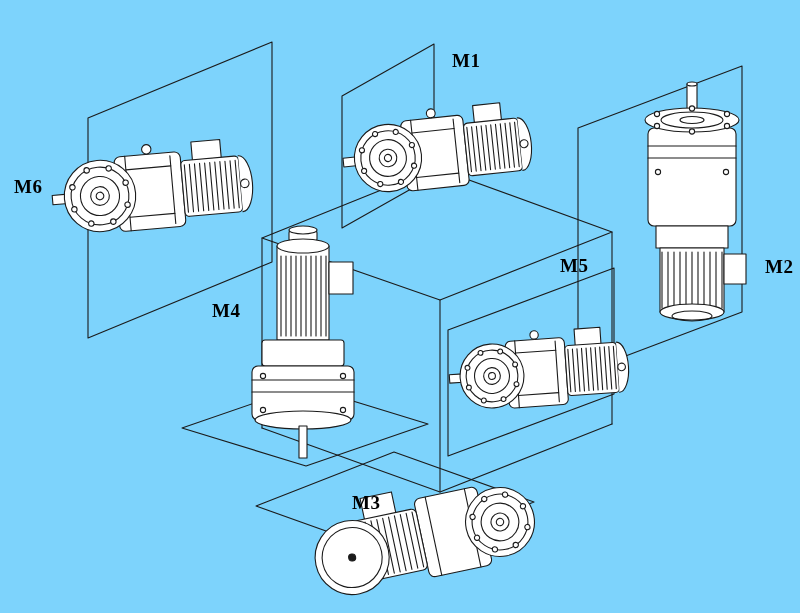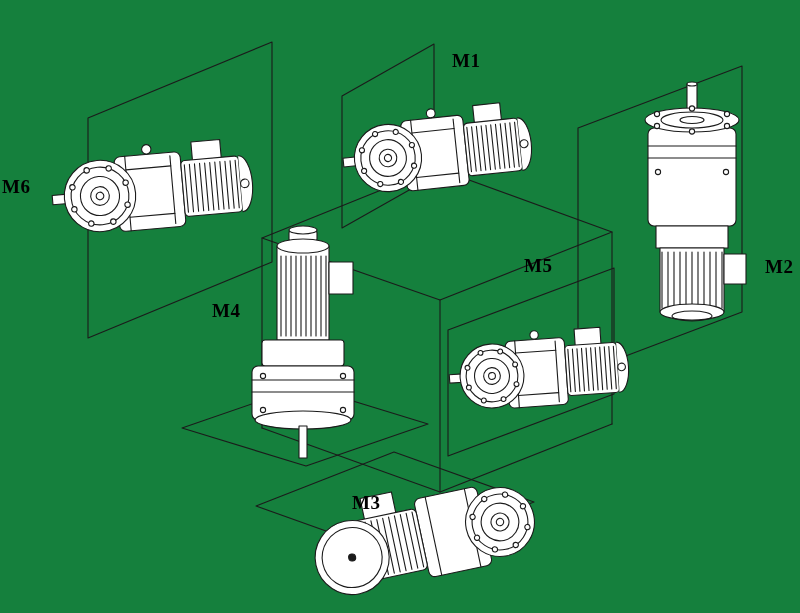--- a/index.html
+++ b/index.html
@@ -1,19 +1,19 @@
 <!DOCTYPE html>
 <html><head>
 <meta charset="utf-8">
 <style>
   html,body{margin:0;padding:0;background:#fff;}
   .stage{
     position:relative;
     width:800px;height:613px;
-    background:#15803d;
+    background:#7dd3fc;
     overflow:hidden;
     font-family:"Liberation Serif", serif;
   }
   .stage svg{position:absolute;left:0;top:0;}
   
   svg{stroke:#1b1b1b;stroke-width:1.1;fill:none;stroke-linejoin:round;stroke-linecap:round;}
   svg *{vector-effect:non-scaling-stroke;}
   .lbl{
     position:absolute;
     font-weight:700;
@@ -143,16 +143,16 @@
       <circle cx="727" cy="126" r="2.6" fill="#fff"></circle>
       <circle cx="692" cy="108.5" r="2.6" fill="#fff"></circle>
       <circle cx="692" cy="131.5" r="2.6" fill="#fff"></circle>
     </g>
   </svg>
 
   <div class="lbl" style="left:452px;top:50px">M1</div>
   <div class="lbl" style="left:765px;top:256px">M2</div>
   <div class="lbl" style="left:352px;top:492px">M3</div>
   <div class="lbl" style="left:212px;top:300px">M4</div>
-  <div class="lbl" style="left:524px;top:255px">M5</div>
-  <div class="lbl" style="left:2px;top:176px">M6</div>
+  <div class="lbl" style="left:560px;top:255px">M5</div>
+  <div class="lbl" style="left:14px;top:176px">M6</div>
 
 </div>
 
 </body></html>

